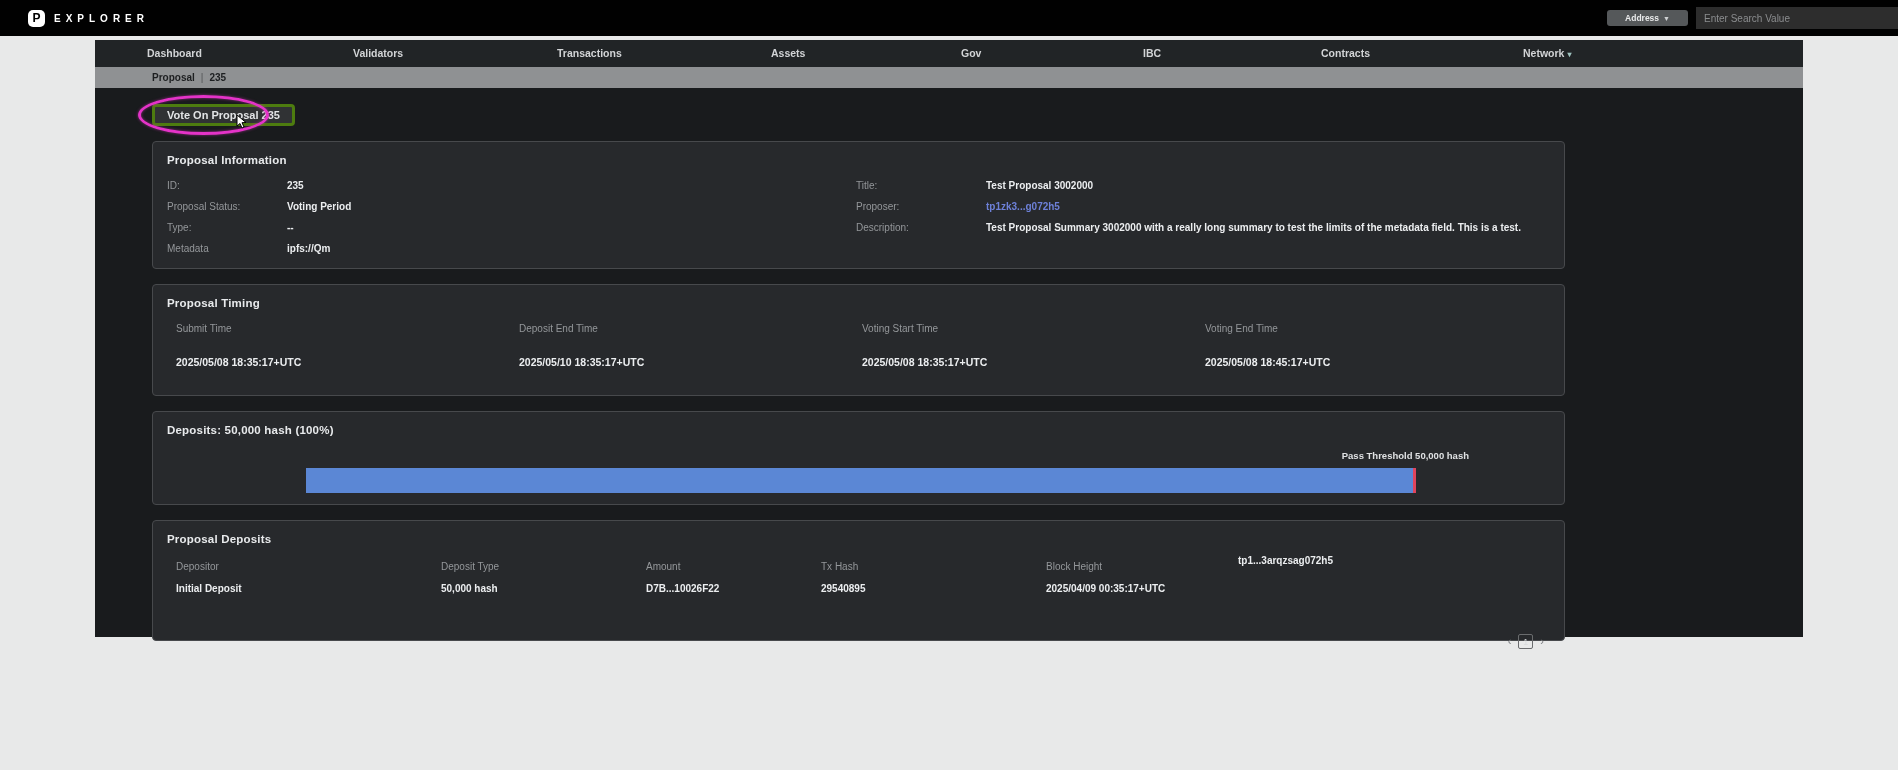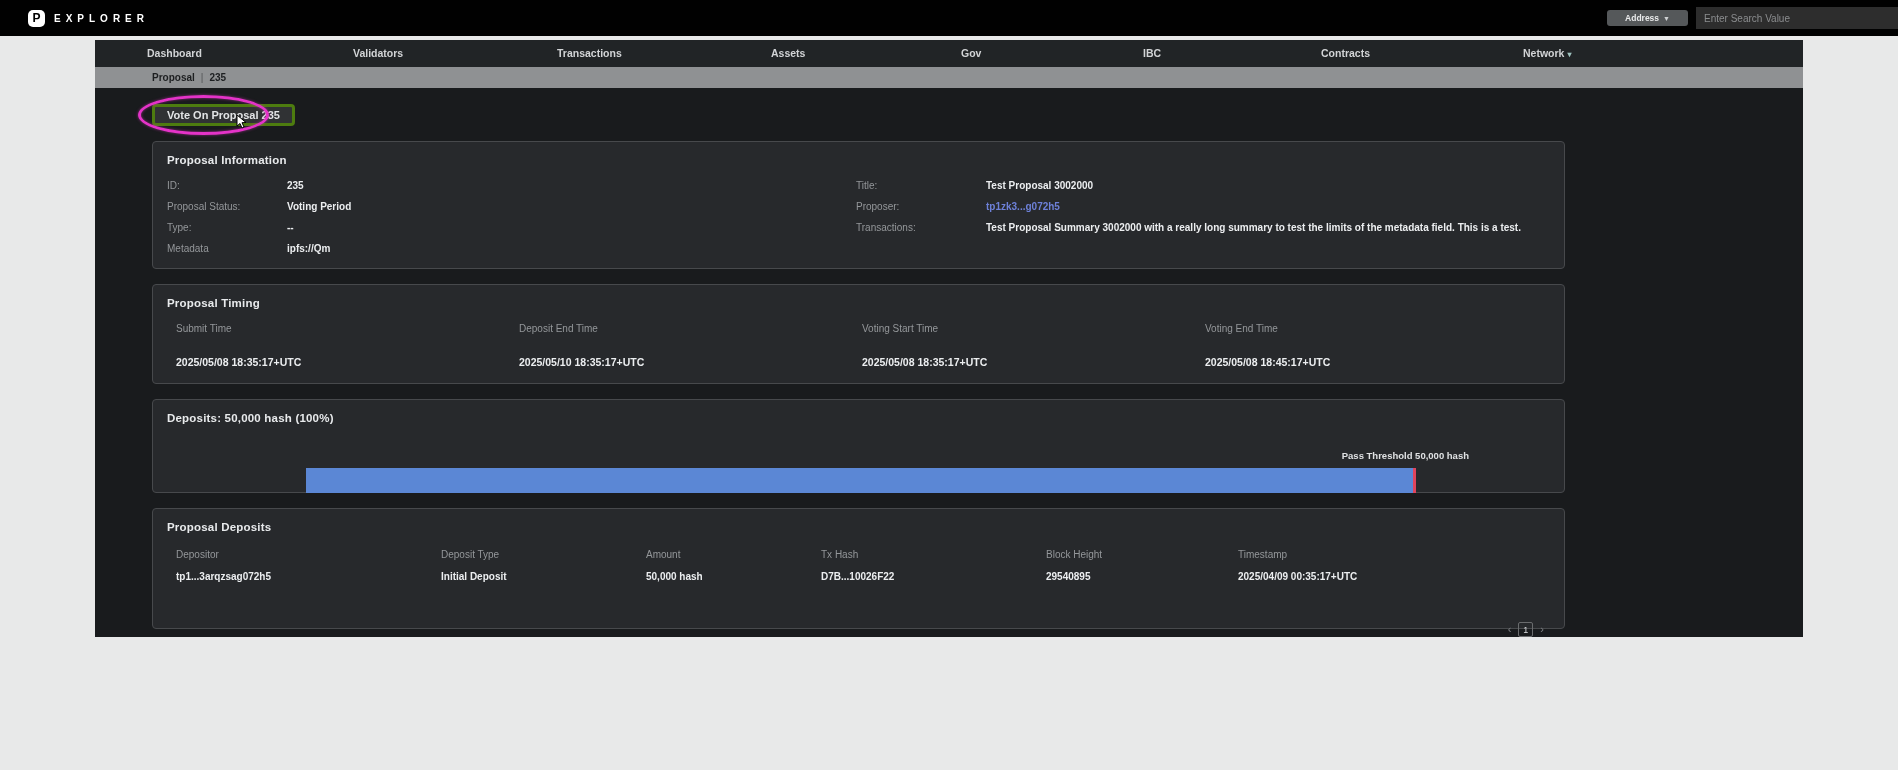--- a/index.html
+++ b/index.html
@@ -89,21 +89,21 @@
   .field-value{color:#eceef0;font-weight:700;}
   .link{color:var(--link);font-weight:700;cursor:pointer;text-decoration:none;}
   
   .timing-body{display:flex;padding:4px 14px 18px 23px;}
   .timing-col{width:343px;font-size:10px;}
   .timing-label{color:#94979a;margin-bottom:22px;}
   .timing-value{color:#eceef0;font-weight:700;font-size:10.5px;}
   
   .deposits-threshold{
     text-align:right;padding-right:95px;font-size:9.5px;font-weight:700;
-    color:#dfe1e3;margin-top:16px;
+    color:#dfe1e3;margin-top:4px;
   }
   .progress-track{
     margin:7px 0 19px 153px;width:1110px;height:25px;position:relative;
   }
   .progress-fill{height:100%;background:var(--progress);width:0%;}
   .threshold-marker{
     position:absolute;right:0;top:0;width:3px;height:100%;background:var(--threshold);
   }
   
   .table-grid{
@@ -192,28 +192,28 @@
         <div class="info-col-right">
           <div class="field-row">
             <span class="field-label">Title:</span>
             <span class="field-value">Test Proposal 3002000</span>
           </div>
           <div class="field-row">
             <span class="field-label">Proposer:</span>
             <span class="field-value link">tp1zk3...g072h5</span>
           </div>
           <div class="field-row">
-            <span class="field-label">Transactions:</span>
+            <span class="field-label">Description:</span>
             <span class="field-value">Test Proposal Summary 3002000 with a really long summary to test the limits of the metadata field. This is a test.</span>
           </div>
         </div>
       </div>
     </div>
 
-    <div class="card" style="height:100px">
+    <div class="card" style="height:112px">
       <div class="card-title">Proposal Timing</div>
       <div class="timing-body">
         <div class="timing-col">
           <div class="timing-label">Submit Time</div>
           <div class="timing-value">2025/05/08 18:35:17+UTC</div>
         </div>
         <div class="timing-col">
           <div class="timing-label">Deposit End Time</div>
           <div class="timing-value">2025/05/10 18:35:17+UTC</div>
         </div>
@@ -238,21 +238,20 @@
     </div>
 
     <div class="card" style="height:121px">
       <div class="card-title">Proposal Deposits</div>
       <div class="table-grid">
         <div class="th">Depositor</div>
         <div class="th">Deposit Type</div>
         <div class="th">Amount</div>
         <div class="th">Tx Hash</div>
         <div class="th">Block Height</div>
-        <div class="th">Timestamp</div>
 
         <div class="td link">tp1...3arqzsag072h5</div>
         <div class="td">Initial Deposit</div>
         <div class="td">50,000 hash</div>
         <div class="td link">D7B...10026F22</div>
         <div class="td link">29540895</div>
         <div class="td">2025/04/09 00:35:17+UTC</div>
       </div>
       <div class="pagination">
         <span class="page-arrow">‹</span>

